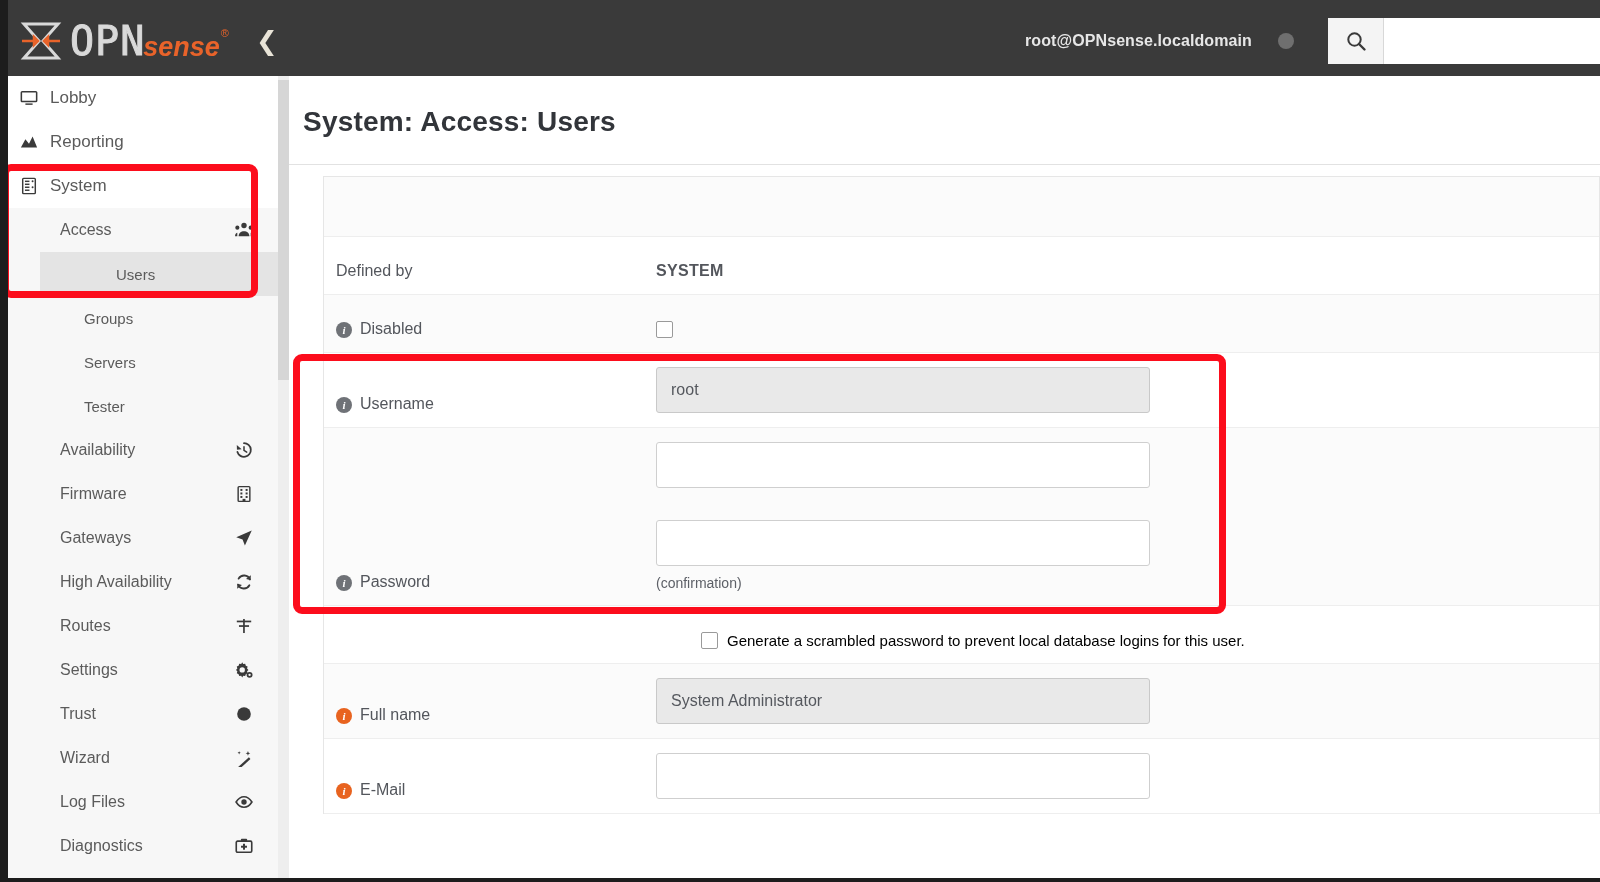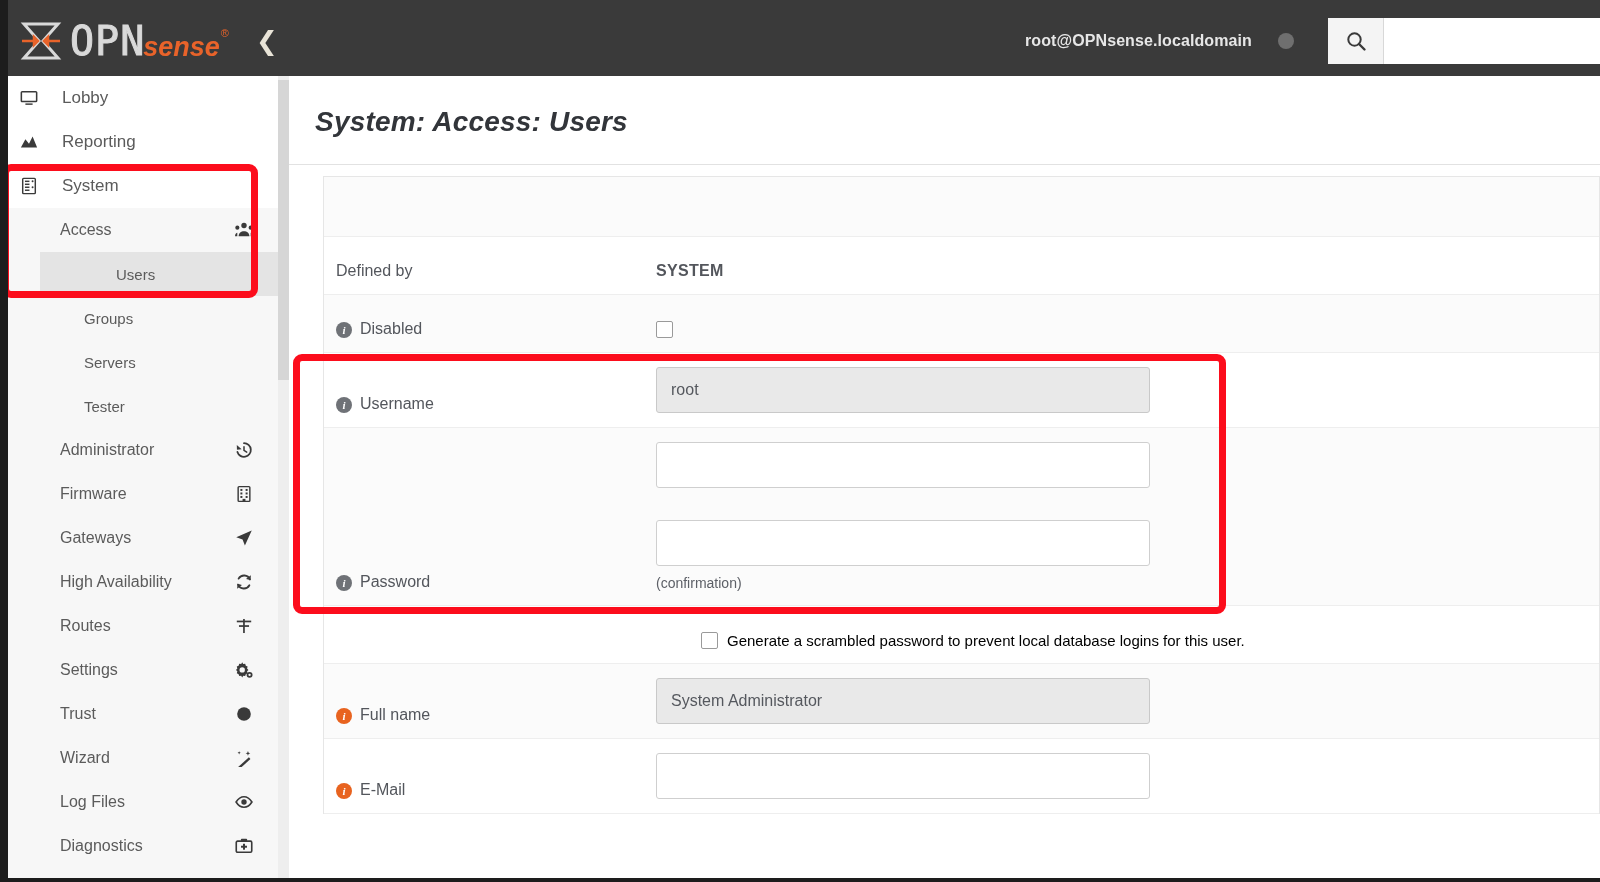--- a/index.html
+++ b/index.html
@@ -148,21 +148,21 @@
     position: relative;
     display: flex;
     align-items: center;
     height: 44px;
     padding-left: 8px;
     padding-right: 22px;
     cursor: pointer;
     font-size: 17px;
     color: #5b5b5b;
   }
-  .nav-item.level0 { background: #ffffff; gap: 12px; }
+  .nav-item.level0 { background: #ffffff; }
   .nav-item.level1 { padding-left: 44px; font-size: 16px; background: #f7f7f7; }
   .nav-item.level2 { padding-left: 68px; font-size: 15px; background: #f7f7f7; }
   .nav-item.active  { background: #e4e4e4; margin-left: 32px; }
 
   .nav-ico {
     width: 26px;
     flex: none;
     display: flex;
     align-items: center;
     justify-content: center;
@@ -201,23 +201,22 @@
     height: 802px;
     background: #ffffff;
     overflow: hidden;
     z-index: 10;
   }
 
   .page-title {
     font-size: 28px;
     font-weight: bold;
     color: #32353a;
-    padding: 30px 0 0 26px;
+    padding: 30px 0 0 14px;
     letter-spacing: .2px;
-    font-style: italic;
   }
 
   .title-rule {
     margin-top: 26px;
     border-top: 1px solid #e2e2e2;
   }
 
   .panel {
     margin: 11px 0 0 34px;
     border: 1px solid #e6e6e6;
@@ -434,21 +433,21 @@
       <div class="nav-item level2">
         <span class="nav-label">Groups</span>
       </div>
       <div class="nav-item level2">
         <span class="nav-label">Servers</span>
       </div>
       <div class="nav-item level2">
         <span class="nav-label">Tester</span>
       </div>
       <div class="nav-item level1">
-        <span class="nav-label">Administrator</span>
+        <span class="nav-label">Availability</span>
         <span class="nav-ico-right">
           <svg width="18" height="18" viewBox="0 0 20 20" fill="currentColor">
             <path d="M10 2.4a7.6 7.6 0 1 1-7.3 9.8" fill="none" stroke="currentColor" stroke-width="2" stroke-linecap="round"></path>
             <path d="M2 4.4 L2.2 9.6 L7.4 9.2 Z"></path>
             <path d="M10 6.3v4.2l3 1.9" fill="none" stroke="currentColor" stroke-width="1.7" stroke-linecap="round"></path>
           </svg>
         </span>
       </div>
       <div class="nav-item level1">
         <span class="nav-label">Firmware</span>

